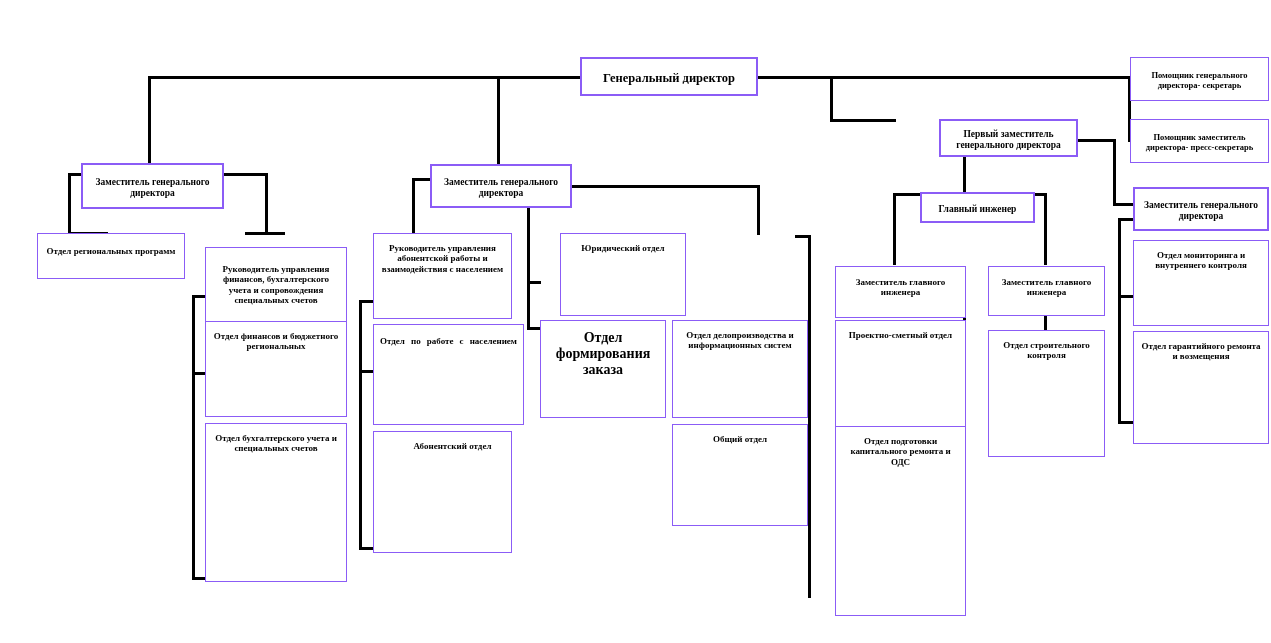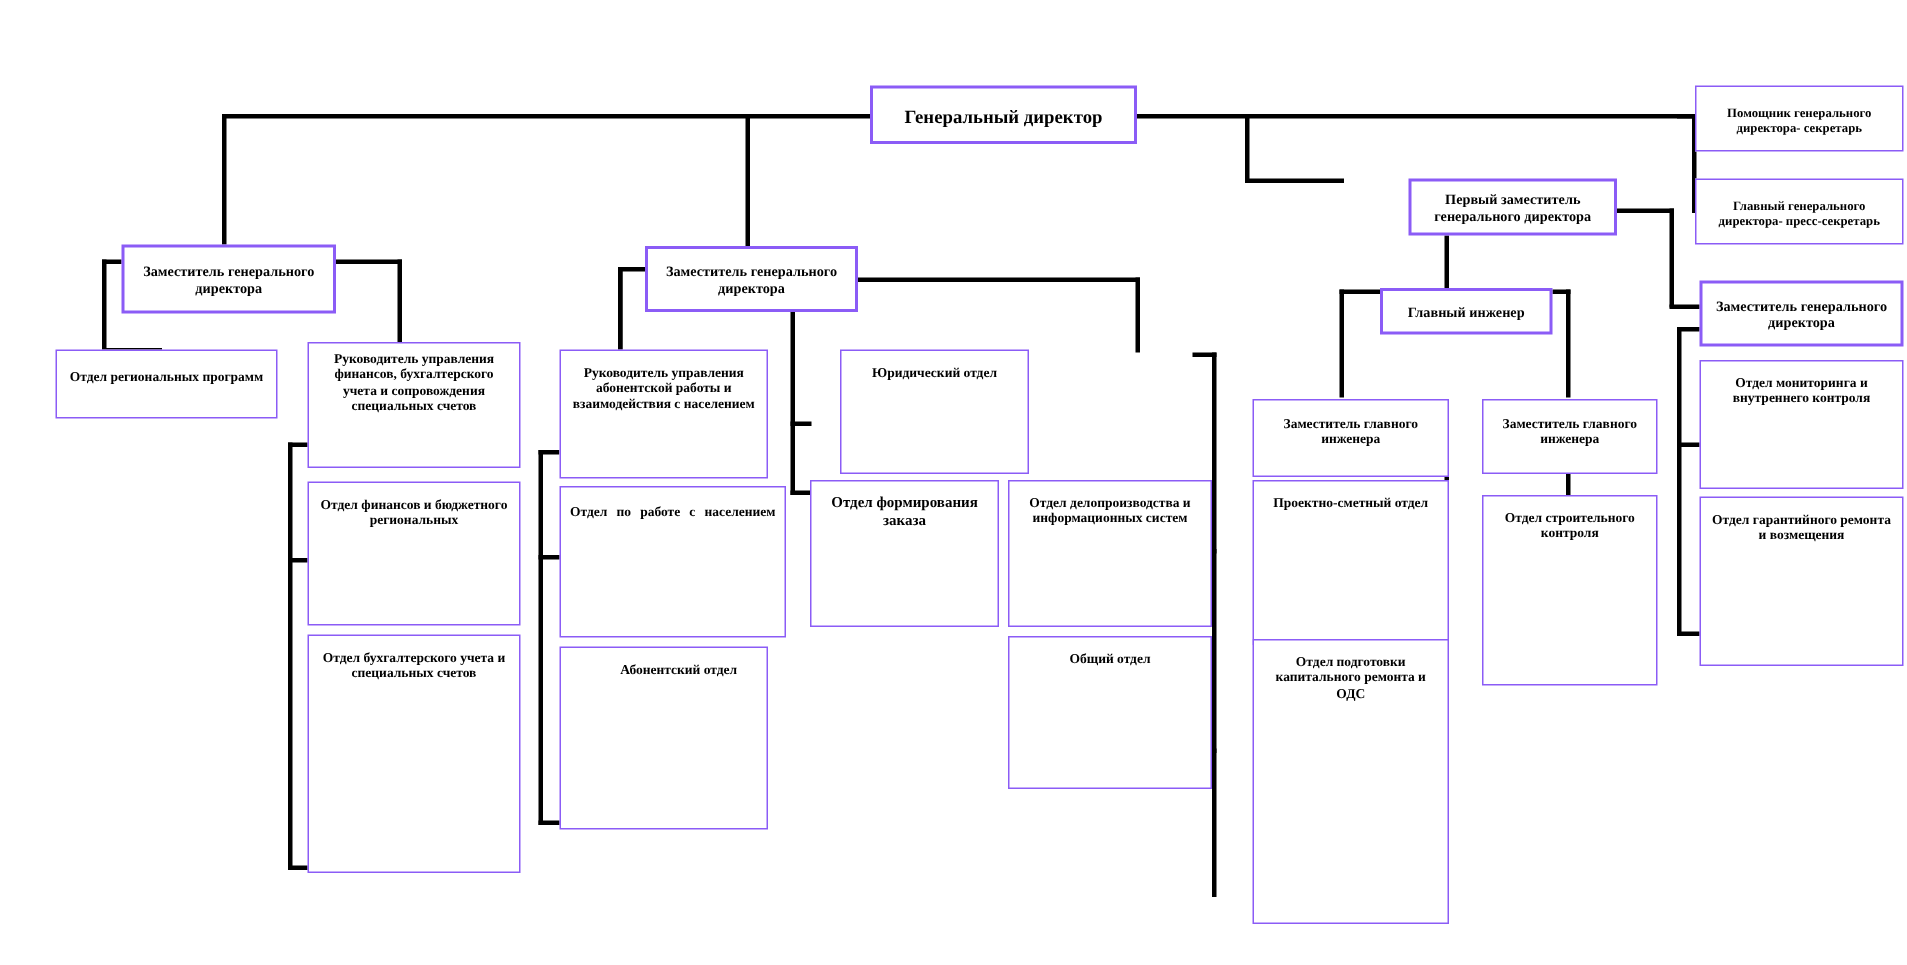--- a/index.html
+++ b/index.html
@@ -124,21 +124,21 @@
 
   <div class="node" style="left:580px; top:57px; width:178px; height:39px; font-size:12.5px; display:flex; align-items:center; justify-content:center;">
     <span class="lbl">Генеральный директор</span>
   </div>
 
   <div class="node thin" style="left:1130px; top:57px; width:139px; height:44px; font-size:8.5px; display:flex; align-items:center; justify-content:center;">
     <span class="lbl">Помощник генерального директора- секретарь</span>
   </div>
 
   <div class="node thin" style="left:1130px; top:119px; width:139px; height:44px; font-size:8.5px; display:flex; align-items:center; justify-content:center;">
-    <span class="lbl">Главный генерального директора- пресс-секретарь</span>
+    <span class="lbl">Помощник заместитель директора- пресс-секретарь</span>
   </div>
 
   <div class="node" style="left:895px; top:119px; width:139px; height:38px; font-size:9.5px; display:flex; align-items:center; justify-content:center;margin-left:44px;">
     <span class="lbl">Первый заместитель генерального директора</span>
   </div>
 
   <div class="node" style="left:920px; top:192px; width:115px; height:31px; font-size:9.5px; display:flex; align-items:center; justify-content:center;">
     <span class="lbl">Главный инженер</span>
   </div>
 
@@ -151,21 +151,21 @@
   </div>
 
   <div class="node" style="left:1133px; top:187px; width:136px; height:44px; font-size:9.5px; display:flex; align-items:center; justify-content:center;">
     <span class="lbl">Заместитель генерального директора</span>
   </div>
 
   <div class="node thin" style="left:37px; top:233px; width:148px; height:46px; font-size:9px; display:flex; align-items:flex-start; justify-content:center; padding-top:8px;">
     <span class="lbl">Отдел региональных программ</span>
   </div>
 
-  <div class="node thin" style="left:205px; top:228px; width:142px; height:84px; font-size:9px; padding-top:1px;">
+  <div class="node thin" style="left:205px; top:247px; width:142px; height:84px; font-size:9px; padding-top:12px;">
     <span class="lbl">Руководитель управления финансов, бухгалтерского учета и сопровождения специальных счетов</span>
   </div>
 
   <div class="node thin" style="left:205px; top:321px; width:142px; height:96px; font-size:9px; padding-top:5px;">
     <span class="lbl">Отдел финансов и бюджетного региональных</span>
   </div>
 
   <div class="node thin" style="left:205px; top:423px; width:142px; height:159px; font-size:9px; padding-top:5px;">
     <span class="lbl">Отдел бухгалтерского учета  и специальных счетов</span>
   </div>
@@ -179,21 +179,21 @@
   </div>
 
   <div class="node thin" style="left:373px; top:431px; width:139px; height:122px; font-size:9px; padding-top:5px;padding-left:20px;">
     <span class="lbl">Абонентский отдел</span>
   </div>
 
   <div class="node thin" style="left:560px; top:233px; width:126px; height:83px; font-size:9px; padding-top:5px;">
     <span class="lbl">Юридический отдел</span>
   </div>
 
-  <div class="node thin" style="left:540px; top:320px; width:126px; height:98px; font-size:10px; padding-top:5px;">
+  <div class="node thin" style="left:540px; top:320px; width:126px; height:98px; font-size:14px; padding-top:5px;">
     <span class="lbl">Отдел формирования заказа</span>
   </div>
 
 
   <div class="node thin" style="left:672px; top:320px; width:136px; height:98px; font-size:9px; padding-top:5px;">
     <span class="lbl">Отдел делопроизводства и информационных систем</span>
   </div>
 
   <div class="node thin" style="left:672px; top:424px; width:136px; height:102px; font-size:9px; padding-top:5px;">
     <span class="lbl">Общий отдел</span>

